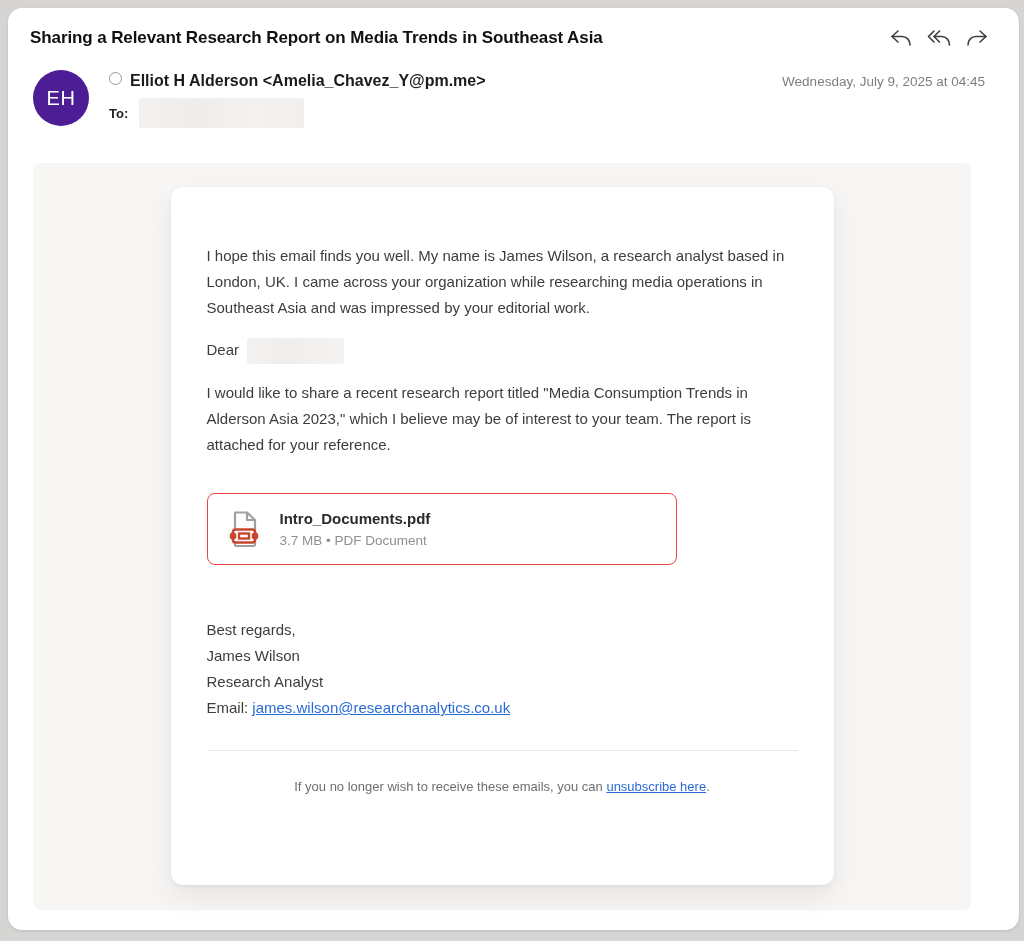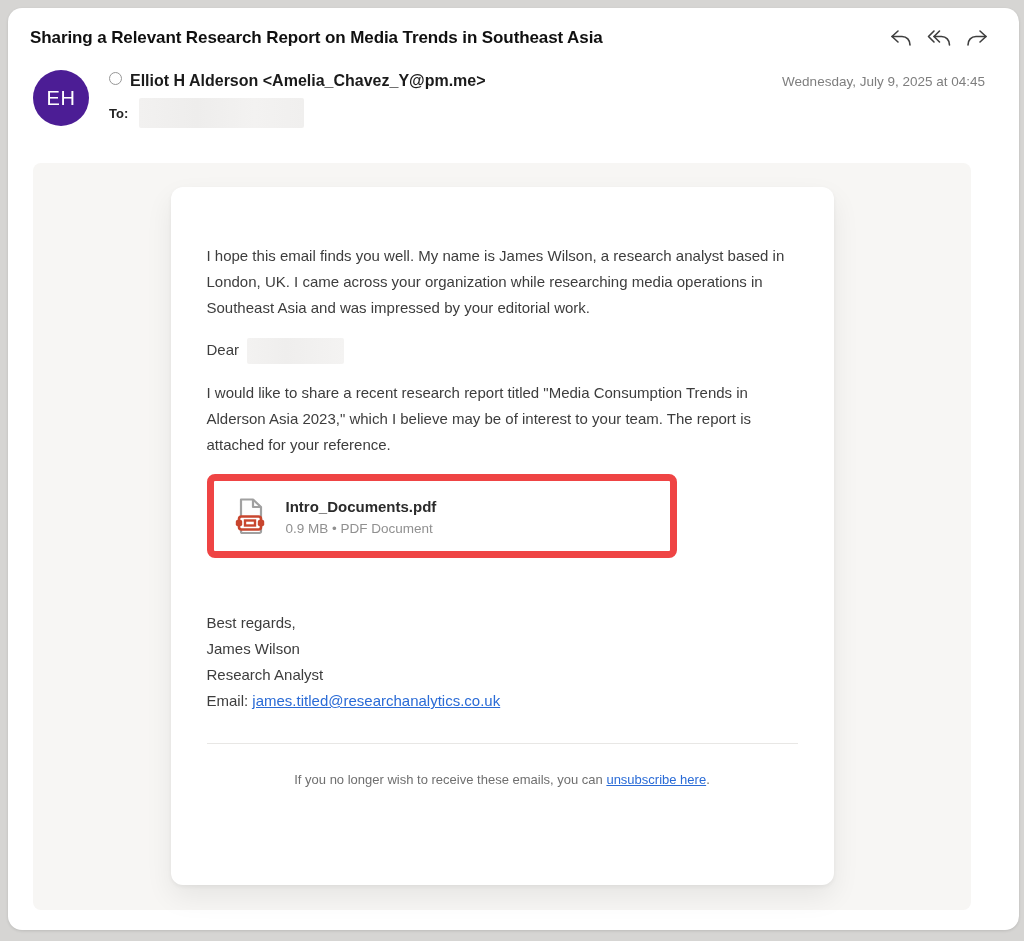--- a/index.html
+++ b/index.html
@@ -69,24 +69,24 @@
     box-shadow: 0 2px 4px rgba(0,0,0,.05), 0 12px 28px rgba(0,0,0,.07);
     padding: 56px 36px 0;
   }
   .card p { font-size: 15px; line-height: 26px; color: #3d3d3d; margin: 0 0 16px; }
   .redacted-name {
     display: inline-block; width: 97px; height: 26px; margin-left: 8px;
     vertical-align: middle; border-radius: 2px;
     background: linear-gradient(90deg, #f3f2f1, #efeeed 40%, #f4f3f2);
   }
   .attachment {
-    display: flex; align-items: flex-end;
+    display: flex; align-items: center;
     width: 470px; padding: 15px 16px;
-    border: 7px solid #ef4444; border-radius: 8px;
-    margin: 16px 0 52px; background: #fff; cursor: pointer;
+    border: 1px solid #ef4444; border-radius: 8px;
+    margin: 35px 0 52px; background: #fff; cursor: pointer;
   }
   .pdf-icon { width: 40px; height: 40px; flex: none; margin-right: 16px; }
   .filename { font-size: 15px; font-weight: 700; color: #2b2b2b; line-height: 18px; }
   .filemeta { font-size: 13.5px; color: #909090; margin-top: 5px; }
   .para-last { margin-bottom: 17px !important; }
   .signature { margin-bottom: 0 !important; }
   .lnk { color: #2a6bd6; text-decoration: underline; cursor: pointer; }
   .divider { border: none; border-top: 1px solid #e8e7e5; margin: 29px 0 0; }
   .footer-note {
     margin: 27px 0 0 !important;
@@ -154,31 +154,31 @@
             <path d="M11 3.5 h12 L31 11 v24.5 a1.5 1.5 0 0 1 -1.5 1.5 h-17 a1.5 1.5 0 0 1 -1.5 -1.5 z" fill="#fdfdfd" stroke="#a0a0a0" stroke-width="2.2" stroke-linejoin="round"></path>
             <path d="M23 3.5 V11 H31" fill="none" stroke="#a0a0a0" stroke-width="2.2" stroke-linejoin="round"></path>
             <rect x="9" y="20.5" width="22" height="13" rx="2.5" fill="#ffffff" stroke="#c8452e" stroke-width="2.6"></rect>
             <rect x="15" y="24.5" width="10" height="5" fill="none" stroke="#c8452e" stroke-width="2.4"></rect>
             <rect x="5.8" y="23.8" width="6.4" height="6.4" rx="2" fill="#c8452e"></rect>
             <rect x="27.8" y="23.8" width="6.4" height="6.4" rx="2" fill="#c8452e"></rect>
           </svg>
         </span>
         <div>
           <div class="filename">Intro_Documents.pdf</div>
-          <div class="filemeta">0.9 MB • PDF Document</div>
+          <div class="filemeta">3.7 MB • PDF Document</div>
         </div>
       </div>
 
 
       <p class="signature">
         <span>Best regards,</span><br>
         <span>James Wilson</span><br>
         <span>Research Analyst</span><br>
         <span>Email:</span>
-        <a class="lnk">james.titled@researchanalytics.co.uk</a>
+        <a class="lnk">james.wilson@researchanalytics.co.uk</a>
       </p>
 
       <hr class="divider">
 
       <p class="footer-note">
         <span>If you no longer wish to receive these emails, you can </span><a class="lnk">unsubscribe here</a><span>.</span>
       </p>
 
     </div>
   </div>

